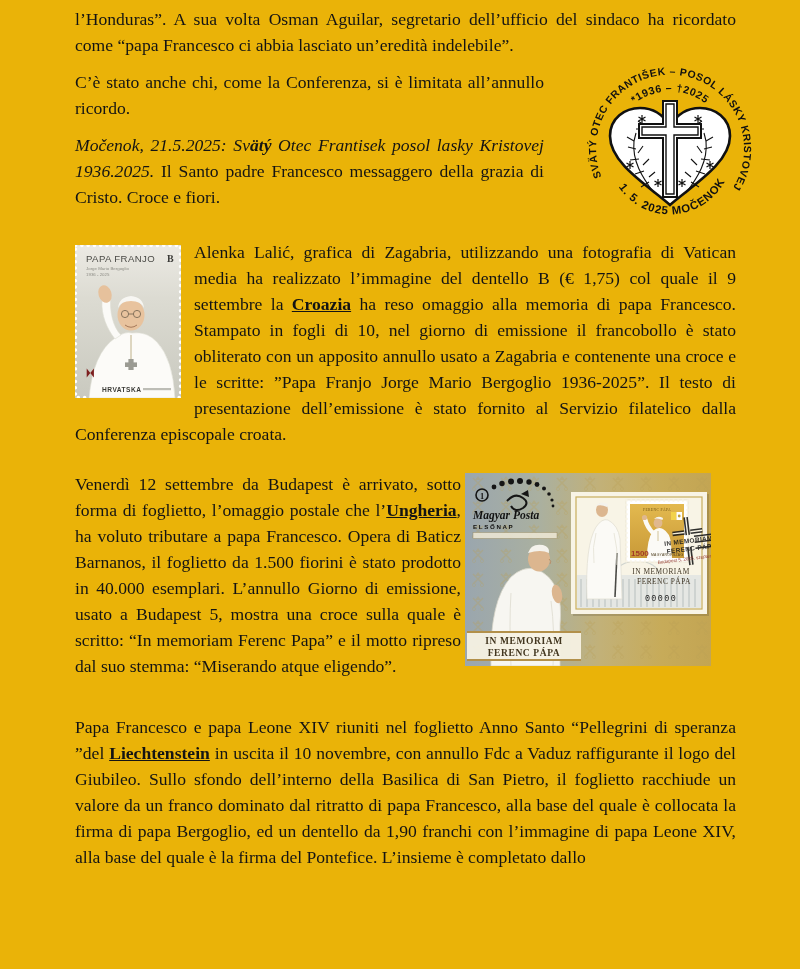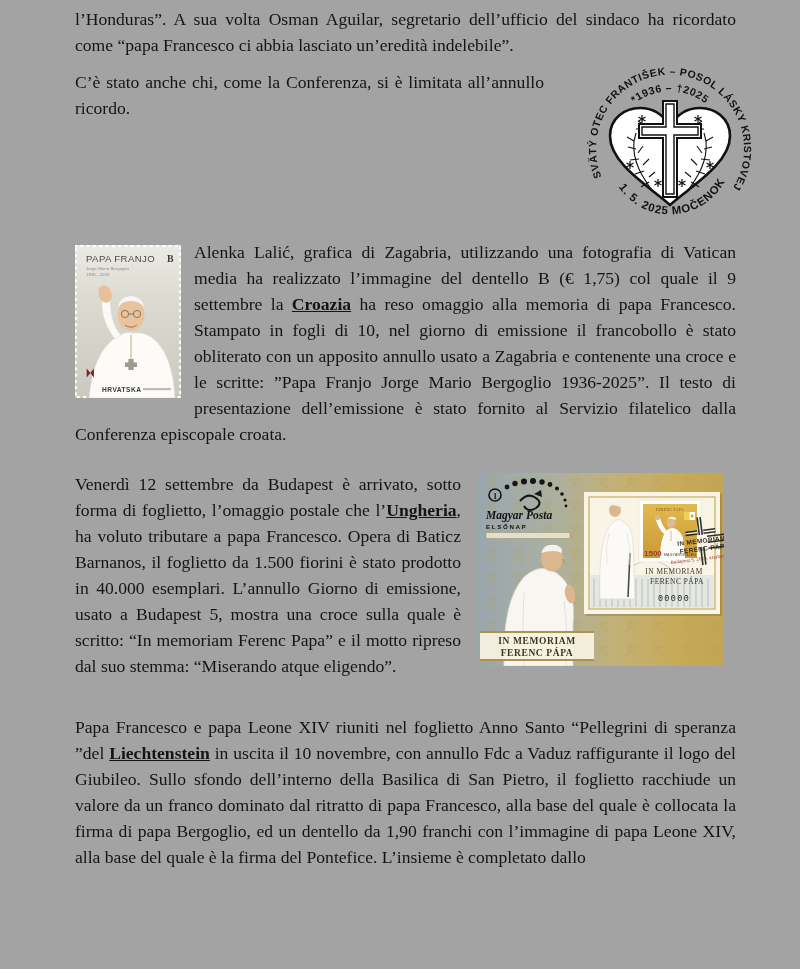--- a/index.html
+++ b/index.html
@@ -1,34 +1,34 @@
 <!DOCTYPE html>
 <html lang="it"><head>
 <meta charset="utf-8">
 <style>
   html,body{margin:0;padding:0;background:#ffffff;}
-  .page{position:relative;width:800px;height:969px;background:#a3a3a3;overflow:hidden;
+  .page{position:relative;width:800px;height:969px;background:#eab308;overflow:hidden;
         font-family:"Liberation Serif", serif;color:#141414;}
   .content{padding:6px 64px 0 75px;font-size:17.6px;line-height:26px;text-align:justify;
            hyphens:manual;}
   p{margin:0 0 11px 0;}
   .b{font-weight:bold;text-decoration:underline;}
   .i{font-style:italic;}
   .bi{font-weight:bold;font-style:italic;}
 
   
   .pm-wrap{float:right;width:182px;height:162px;position:relative;margin:0 0 8px 10px;}
   .pm-wrap svg{position:absolute;top:-4px;left:0;width:232px;height:164px;overflow:visible;}
 
   
   .hr-wrap{float:left;width:106px;height:153px;margin:6px 13px 10px 0;}
   .hr-wrap svg{display:block;width:106px;height:153px;}
 
   
-  .hu-row{display:flex;gap:17px;margin-top:24px;margin-bottom:0;}
+  .hu-row{display:flex;gap:4px;margin-top:24px;margin-bottom:0;}
   .hu-text{width:386px;flex:none;}
   .hu-sheet{width:246px;height:193px;flex:none;margin-top:2px;}
   .hu-sheet svg{display:block;width:246px;height:193px;}
 
   .p7{margin-top:35px;}
 </style>
 </head>
 <body>
 
 <div class="page">
@@ -90,20 +90,21 @@
           <text font-size="10.6" font-weight="bold" letter-spacing="0.6">
             <textPath href="#arcInner" startOffset="50%" text-anchor="middle">*1936 – †2025</textPath>
           </text>
           <text font-size="11.4" font-weight="bold" letter-spacing="0.8">
             <textPath href="#arcBottom" startOffset="50%" text-anchor="middle">• 21. 5. 2025 MOČENOK •</textPath>
           </text>
         </svg>
       </div>
 
       <p>C’è stato anche chi, come la Conferenza, si è limitata all’annullo ricordo.</p>
+      <p><span class="i">Močenok, 21.5.2025: Sv</span><span class="bi">ätý</span><span class="i"> Otec Frantisek posol lasky Kristovej 1936.2025.</span><span> Il Santo padre Francesco messag­gero della grazia di Cristo. Croce e fiori.</span></p>
       <div style="clear:right"></div>
     </div>
 
     <div style="margin-top:0;">
 
       <div class="hr-wrap">
         <svg viewBox="0 0 106 153" font-family="Liberation Sans, sans-serif">
           <defs>
             <linearGradient id="hrBg" x1="0" y1="0" x2="0" y2="1">
               <stop offset="0" stop-color="#eceae4"></stop>

